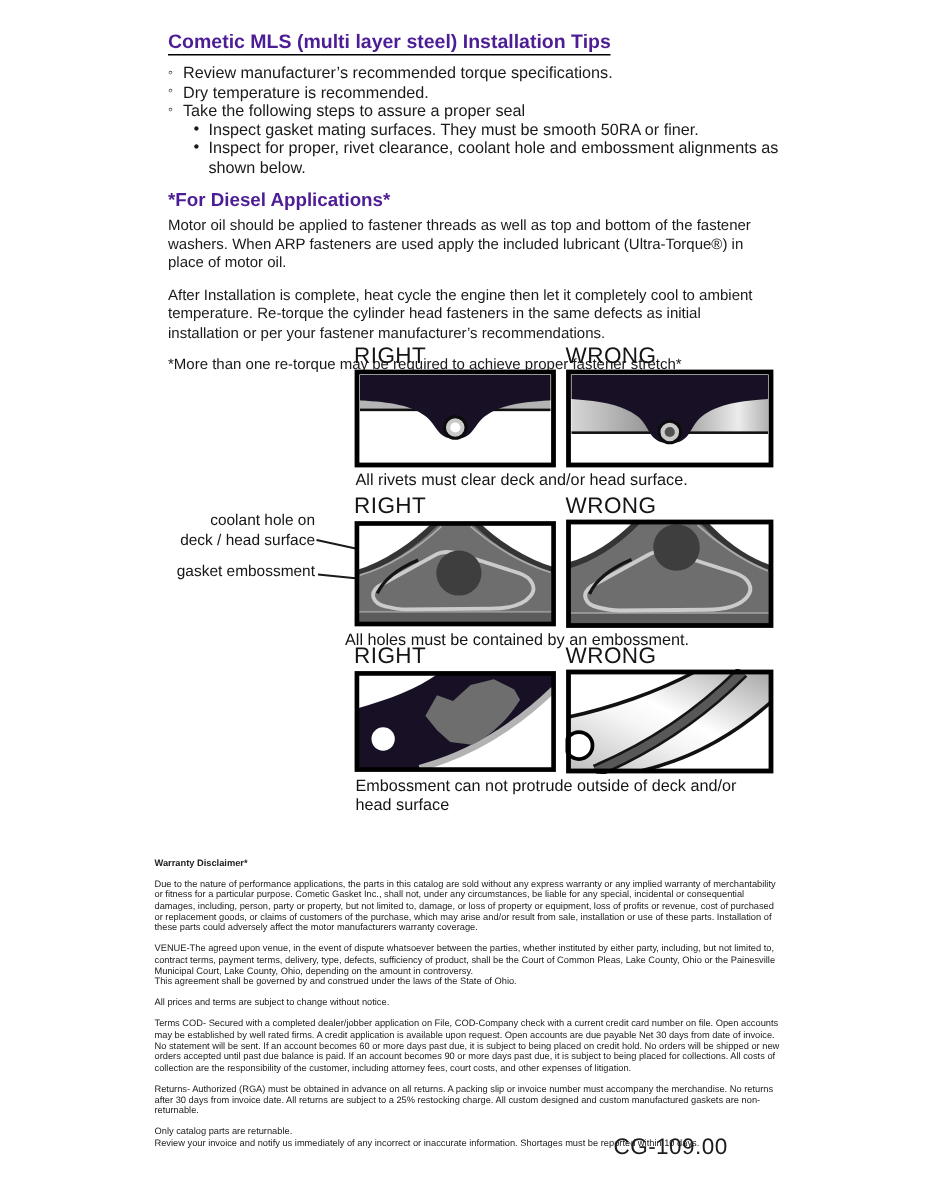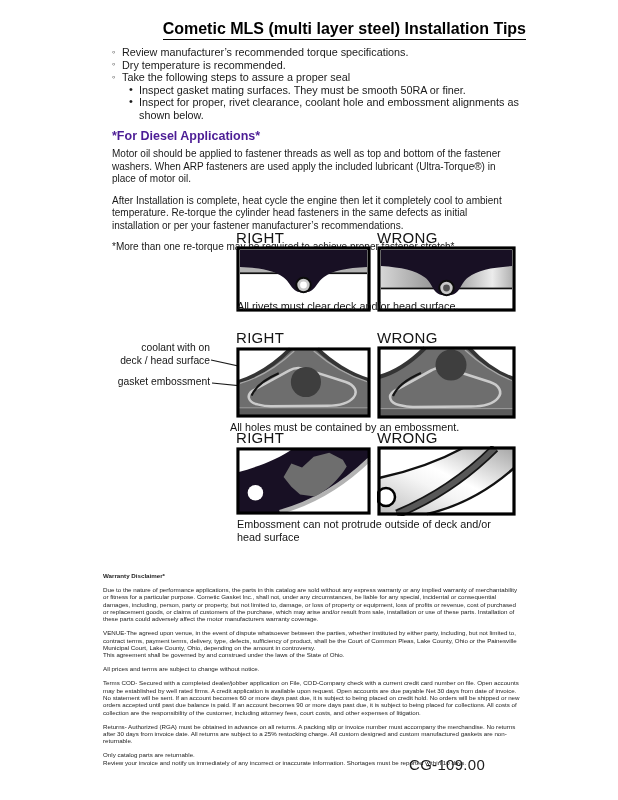--- a/index.html
+++ b/index.html
@@ -1,20 +1,20 @@
 <!DOCTYPE html>
 <html><head>
 <meta charset="utf-8">
 <style>
   html,body{margin:0;padding:0;background:#ffffff;}
   .page{position:relative;width:618px;height:800px;background:#ffffff;overflow:hidden;
         font-family:"Liberation Sans",sans-serif;color:#1a1a1a;}
   
   .content{position:absolute;left:112px;top:20px;width:414px;}
-  .title{font-size:16px;font-weight:bold;margin:0 0 6px 0;color:#000000;text-align:right;}
+  .title{font-size:13px;font-weight:bold;margin:0 0 6px 0;color:#4c1d95;}
   .title .ul{display:inline-block;border-bottom:1.8px solid #000;padding-bottom:1px;}
   .bullet{position:relative;padding-left:10px;font-size:10.8px;line-height:12.5px;}
   .bullet .mk{position:absolute;left:0;top:-0.5px;font-size:9.5px;}
   .bullet.sub{margin-left:17px;padding-left:10px;}
   .bullet.sub .mk{font-size:11px;top:-1px;}
   .diesel-heading{font-size:12.5px;font-weight:bold;margin:8px 0 5px 0;color:#4c1d95;}
   .para{font-size:10px;line-height:12.5px;margin:0 0 9px 0;width:404px;}
   
   .dg-label{position:absolute;width:135px;font-size:15px;color:#151515;letter-spacing:0.3px;}
   .panel{position:absolute;}
@@ -90,27 +90,27 @@
       </defs>
       <rect x="2" y="2" width="135" height="62" fill="#ffffff"></rect>
       <rect x="4" y="19" width="131" height="23" fill="url(#gw1)"></rect>
       <rect x="4" y="41.6" width="131" height="1.7" fill="#101010"></rect>
       <path d="M4,4 H135 V20 C114,21.5 101,24 91,31.5 C82,38.5 84,49.5 69.5,49.5 C55,49.5 57,38.5 48,31.5 C38,24 25,21.5 4,20 Z" fill="#181024"></path>
       <circle cx="69.5" cy="42" r="7.2" fill="#c9c9c9" stroke="#0c0c0c" stroke-width="2"></circle>
       <circle cx="69.5" cy="42" r="3.4" fill="#525252"></circle>
       <rect x="2" y="2" width="135" height="62" fill="none" stroke="#000000" stroke-width="3.2"></rect>
     </svg>
   </div>
-  <div class="caption" style="left:237px;top:300px;">All rivets must clear deck and/or head surface.</div>
+  <div class="caption" style="left:237px;top:314px;">All rivets must clear deck and/or head surface.</div>
 
   <div class="dg-label" style="left:236px;top:329px;">RIGHT</div>
   <div class="dg-label" style="left:377px;top:329px;width:139px;">WRONG</div>
 
   <div class="callout" style="left:92px;top:342px;width:118px;">
-    <div>coolant with on</div>
+    <div>coolant hole on</div>
     <div>deck / head surface</div>
   </div>
   <div class="callout" style="left:92px;top:376px;width:118px;">gasket embossment</div>
 
   <svg class="overlay" style="left:205px;top:338px;" width="110" height="62" viewBox="0 0 110 62">
     <line x1="6" y1="22" x2="98" y2="42" stroke="#1a1a1a" stroke-width="1.2"></line>
     <line x1="7" y1="45" x2="57" y2="50" stroke="#1a1a1a" stroke-width="1.2"></line>
   </svg>
 
   <div class="panel" style="left:236px;top:346px;width:135px;height:73px;">

